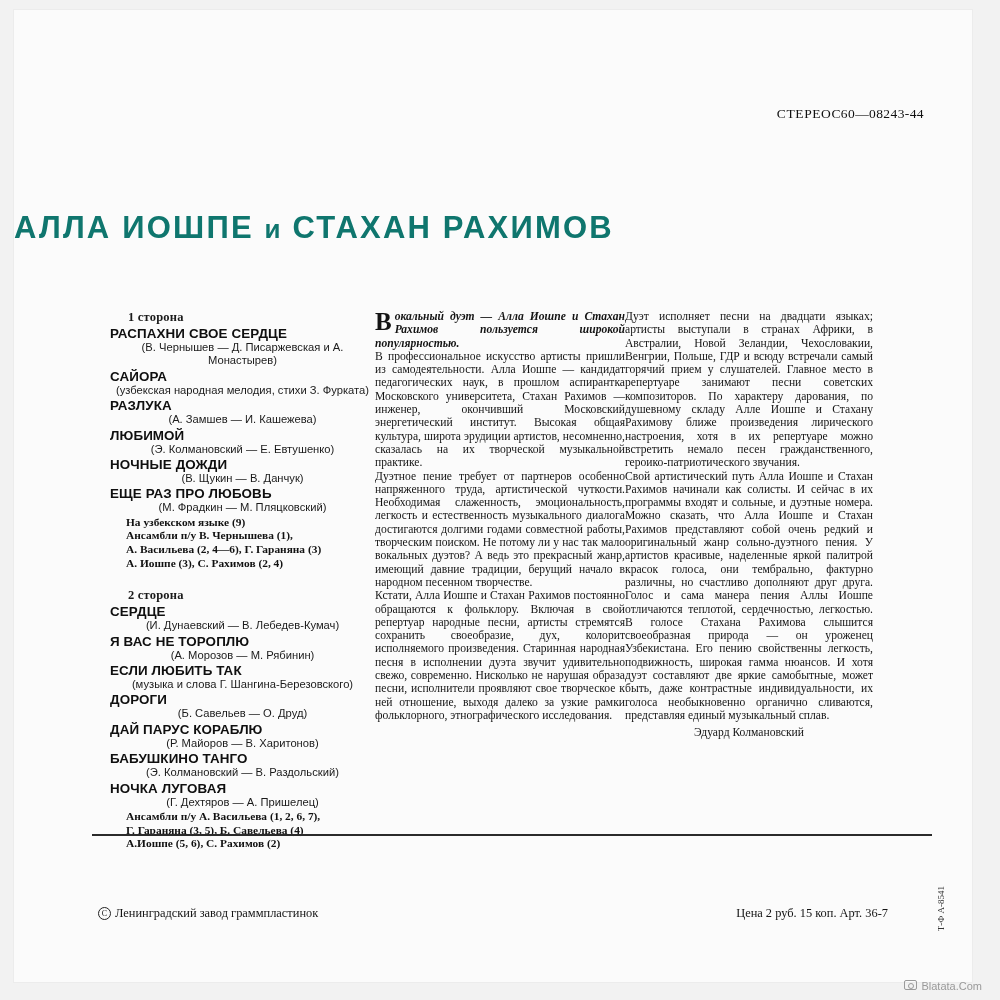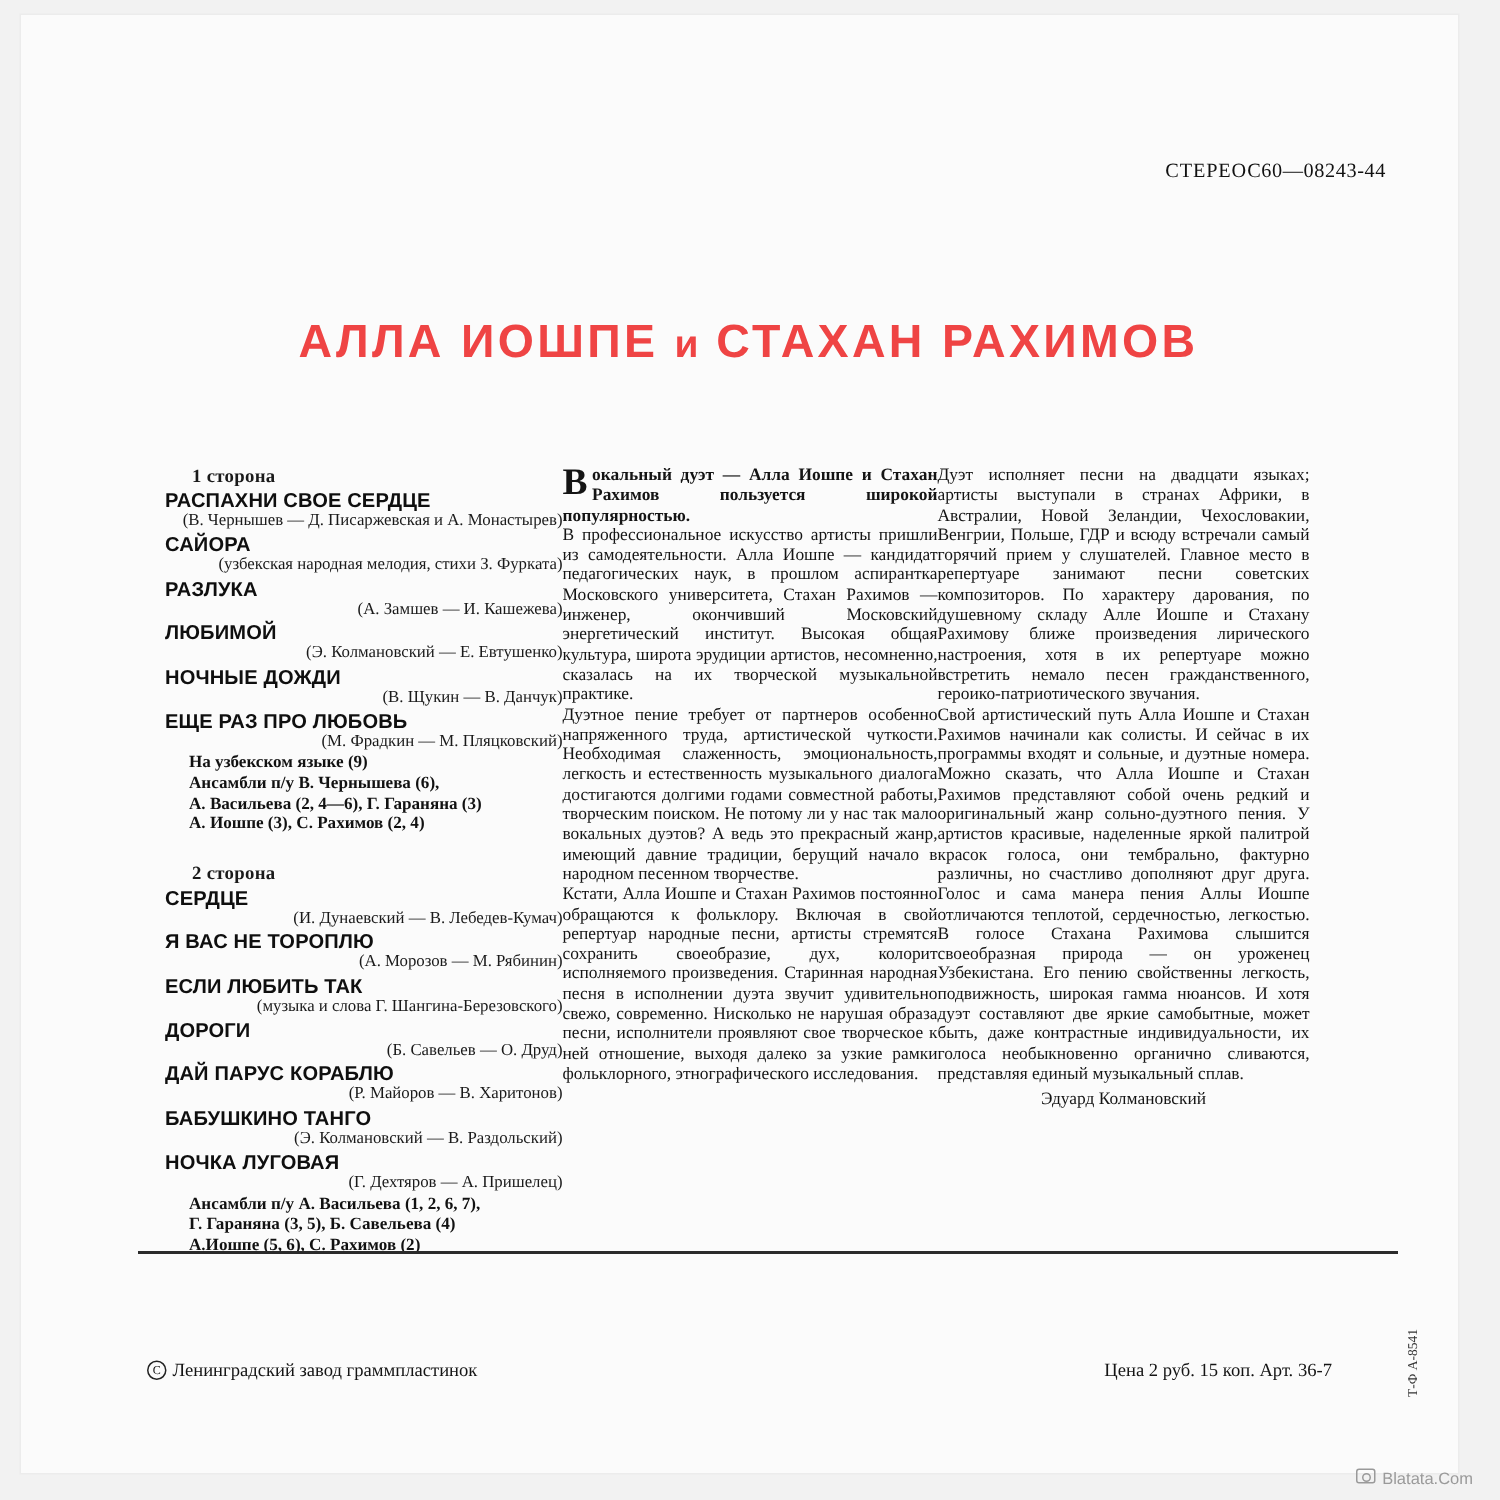--- a/index.html
+++ b/index.html
@@ -32,29 +32,28 @@
     font-size: 13.5px;
     letter-spacing: 0.6px;
     color: #111;
     white-space: nowrap;
   }
   .stereo-line .code {
     letter-spacing: 0.4px;
   }
   .main-title {
     position: absolute;
-    left: 12px;
+    left: 0;
     right: 0;
     top: 200px;
-    text-align: center;
     font-family: "Liberation Sans", sans-serif;
     font-weight: bold;
     font-size: 31px;
     letter-spacing: 2.2px;
-    color: #ef4444;
+    color: #0f766e;
   }
   .main-title .conj {
     font-weight: bold;
     font-size: 26px;
     letter-spacing: 1px;
   }
 
   .columns {
     position: absolute;
     left: 96px;
@@ -89,24 +88,24 @@
   }
   .track-title {
     font-family: "Liberation Sans", sans-serif;
     font-weight: bold;
     font-size: 13.4px;
     letter-spacing: 0.1px;
     line-height: 15px;
     color: #0f0f0f;
   }
   .track-credit {
-    font-family: Liberation Serif, serif;
+    font-family: Liberation Sans, sans-serif;
     font-size: 11.2px;
     line-height: 13.4px;
-    text-align: right;
+    text-align: center;
     color: #1a1a1a;
     margin-bottom: 1px;
   }
   .perf-line {
     font-family: "Liberation Serif", serif;
     font-size: 11.4px;
     line-height: 13.6px;
     font-weight: bold;
     color: #111;
   }
@@ -131,20 +130,21 @@
   .dropcap {
     float: left;
     font-family: "Liberation Serif", serif;
     font-weight: bold;
     font-size: 25px;
     line-height: 21px;
     padding: 1px 3px 0 0;
   }
   .lead-bold {
     font-weight: bold;
+    font-style: italic;
   }
   .signature {
     margin-top: 4px;
     text-align: center;
     font-family: "Liberation Serif", serif;
     font-size: 11.6px;
     font-style: normal;
     color: #141414;
   }
 
@@ -268,21 +268,21 @@
       <div class="track">
         <div class="track-title">НОЧНЫЕ ДОЖДИ</div>
         <div class="track-credit">(В. Щукин — В. Данчук)</div>
       </div>
       <div class="track">
         <div class="track-title">ЕЩЕ РАЗ ПРО ЛЮБОВЬ</div>
         <div class="track-credit">(М. Фрадкин — М. Пляцковский)</div>
       </div>
 
       <div class="perf-line indent">На узбекском языке (9)</div>
-      <div class="perf-line indent">Ансамбли п/у В. Чернышева (6),</div>
+      <div class="perf-line indent">Ансамбли п/у В. Чернышева (1),</div>
       <div class="perf-line indent">А. Васильева (2, 4—6), Г. Гараняна (3)</div>
       <div class="perf-line indent">А. Иошпе (3), С. Рахимов (2, 4)</div>
 
       <div class="side-head second">2 сторона</div>
 
       <div class="track">
         <div class="track-title">СЕРДЦЕ</div>
         <div class="track-credit">(И. Дунаевский — В. Лебедев-Кумач)</div>
       </div>
       <div class="track">

